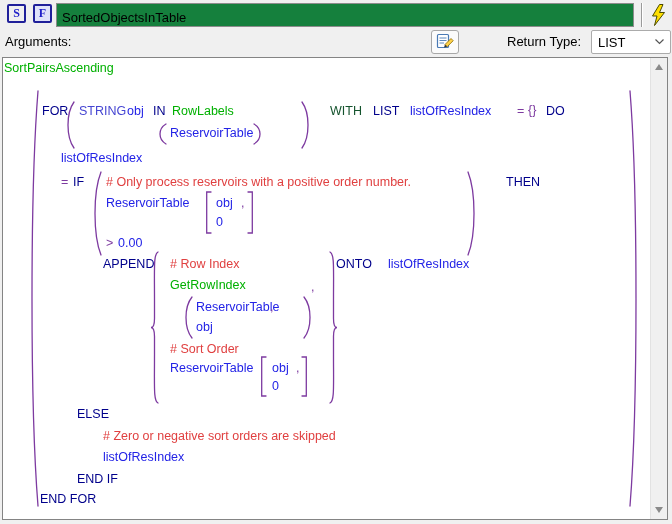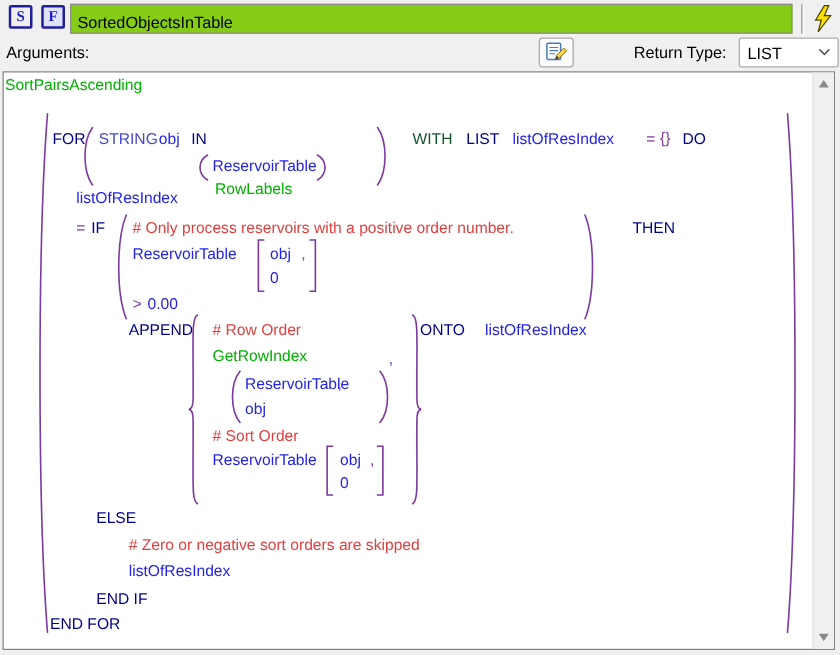--- a/index.html
+++ b/index.html
@@ -3,21 +3,21 @@
 <meta charset="utf-8">
 <style>
   html,body{margin:0;padding:0;}
   body{width:672px;height:524px;background:#f0f0f0;font-family:"Liberation Sans",sans-serif;overflow:hidden;}
   #app{position:relative;width:672px;height:524px;}
   .abs{position:absolute;}
   
   .letter-btn{width:19px;height:19px;border:2px solid #20209a;border-radius:2px;
     font-weight:bold;font-size:12px;line-height:15px;text-align:center;color:#2020c8;
     font-family:"Liberation Serif",serif;box-sizing:border-box;cursor:pointer;}
-  .txt-field{border:1px solid #8c8c8c;background:#84cc16;font-family:"Liberation Sans",sans-serif;
+  .txt-field{border:1px solid #8c8c8c;background:#15803d;font-family:"Liberation Sans",sans-serif;
     font-size:13px;color:#000;padding:4px 0 0 5px;box-sizing:border-box;outline:none;}
   .flat-btn{background:transparent;border:1px solid transparent;padding:0;cursor:pointer;}
   .tool-btn{background:#fbfbfb;border:1px solid #a8a8a8;border-radius:3px;cursor:pointer;
     display:flex;align-items:center;justify-content:center;padding:0;}
   .lbl{font-size:13px;color:#000;white-space:nowrap;}
   .sep{width:0;border-left:1px solid #9a9a9a;border-right:1px solid #ffffff;}
   .combo{background:#fff;border:1px solid #ababab;border-radius:2px;box-sizing:border-box;
     display:flex;align-items:center;cursor:pointer;}
   .combo .val{font-size:13px;color:#000;padding-left:6px;flex:1;}
   
@@ -72,41 +72,41 @@
     </span>
   </div>
 
   <div id="code-pane" class="abs">
     <div id="code-content">
         <span class="tok" style="left: 1px; top: 3px; color: rgb(0, 176, 0);">SortPairsAscending</span>
         <span class="tok" style="left: 39px; top: 46px; color: rgb(0, 0, 139);">FOR</span>
         <span class="tok" style="left: 76px; top: 46px; color: rgb(70, 70, 210);">STRING</span>
         <span class="tok" style="left: 124px; top: 46px; color: rgb(35, 35, 230);">obj</span>
         <span class="tok" style="left: 150px; top: 46px; color: rgb(0, 0, 139);">IN</span>
-        <span class="tok" style="left: 169px; top: 46px; color: rgb(0, 176, 0); margin-top: 40px;">RowLabels</span>
+        <span class="tok" style="left: 169px; top: 46px; color: rgb(0, 176, 0);">RowLabels</span>
         <span class="tok" style="left: 327px; top: 46px; color: #14532d;">WITH</span>
         <span class="tok" style="left: 370px; top: 46px; color: rgb(0, 0, 139);">LIST</span>
         <span class="tok" style="left: 407px; top: 46px; color: rgb(35, 35, 230);">listOfResIndex</span>
         <span class="tok" style="left: 514px; top: 46px; color: rgb(125, 58, 160);">=</span>
         <span class="tok" style="left: 525px; top: 45px; color: rgb(125, 58, 160);">{}</span>
         <span class="tok" style="left: 543px; top: 46px; color: rgb(0, 0, 139);">DO</span>
         <span class="tok" style="left: 167px; top: 68px; color: rgb(35, 35, 230);">ReservoirTable</span>
         <span class="tok" style="left: 58px; top: 93px; color: rgb(35, 35, 230);">listOfResIndex</span>
         <span class="tok" style="left: 58px; top: 117px; color: rgb(125, 58, 160);">=</span>
         <span class="tok" style="left: 70px; top: 117px; color: rgb(0, 0, 139);">IF</span>
         <span class="tok" style="left: 103px; top: 117px; color: rgb(224, 64, 64);"># Only process reservoirs with a positive order number.</span>
         <span class="tok" style="left: 483px; top: 117px; color: rgb(0, 0, 139); margin-left: 20px;">THEN</span>
         <span class="tok" style="left: 103px; top: 138px; color: rgb(35, 35, 230);">ReservoirTable</span>
         <span class="tok" style="left: 213px; top: 138px; color: rgb(35, 35, 230);">obj</span>
         <span class="tok" style="left: 238px; top: 138px; color: rgb(125, 58, 160);">,</span>
         <span class="tok" style="left: 213px; top: 157px; color: rgb(35, 35, 230);">0</span>
         <span class="tok" style="left: 103px; top: 178px; color: rgb(125, 58, 160);">&gt;</span>
         <span class="tok" style="left: 115px; top: 178px; color: rgb(35, 35, 230);">0.00</span>
         <span class="tok" style="left: 100px; top: 199px; color: rgb(0, 0, 139);">APPEND</span>
-        <span class="tok" style="left: 167px; top: 199px; color: rgb(224, 64, 64);"># Row Order</span>
+        <span class="tok" style="left: 167px; top: 199px; color: rgb(224, 64, 64);"># Row Index</span>
         <span class="tok" style="left: 333px; top: 199px; color: rgb(0, 0, 139);">ONTO</span>
         <span class="tok" style="left: 385px; top: 199px; color: rgb(35, 35, 230);">listOfResIndex</span>
         <span class="tok" style="left: 167px; top: 220px; color: rgb(0, 176, 0);">GetRowIndex</span>
         <span class="tok" style="left: 308px; top: 222px; color: rgb(125, 58, 160);">,</span>
         <span class="tok" style="left: 193px; top: 242px; color: rgb(35, 35, 230);">ReservoirTable</span>
         <span class="tok" style="left: 267px; top: 242px; color: rgb(125, 58, 160);">,</span>
         <span class="tok" style="left: 193px; top: 262px; color: rgb(35, 35, 230);">obj</span>
         <span class="tok" style="left: 167px; top: 284px; color: rgb(224, 64, 64);"># Sort Order</span>
         <span class="tok" style="left: 167px; top: 303px; color: rgb(35, 35, 230);">ReservoirTable</span>
         <span class="tok" style="left: 269px; top: 303px; color: rgb(35, 35, 230);">obj</span>

